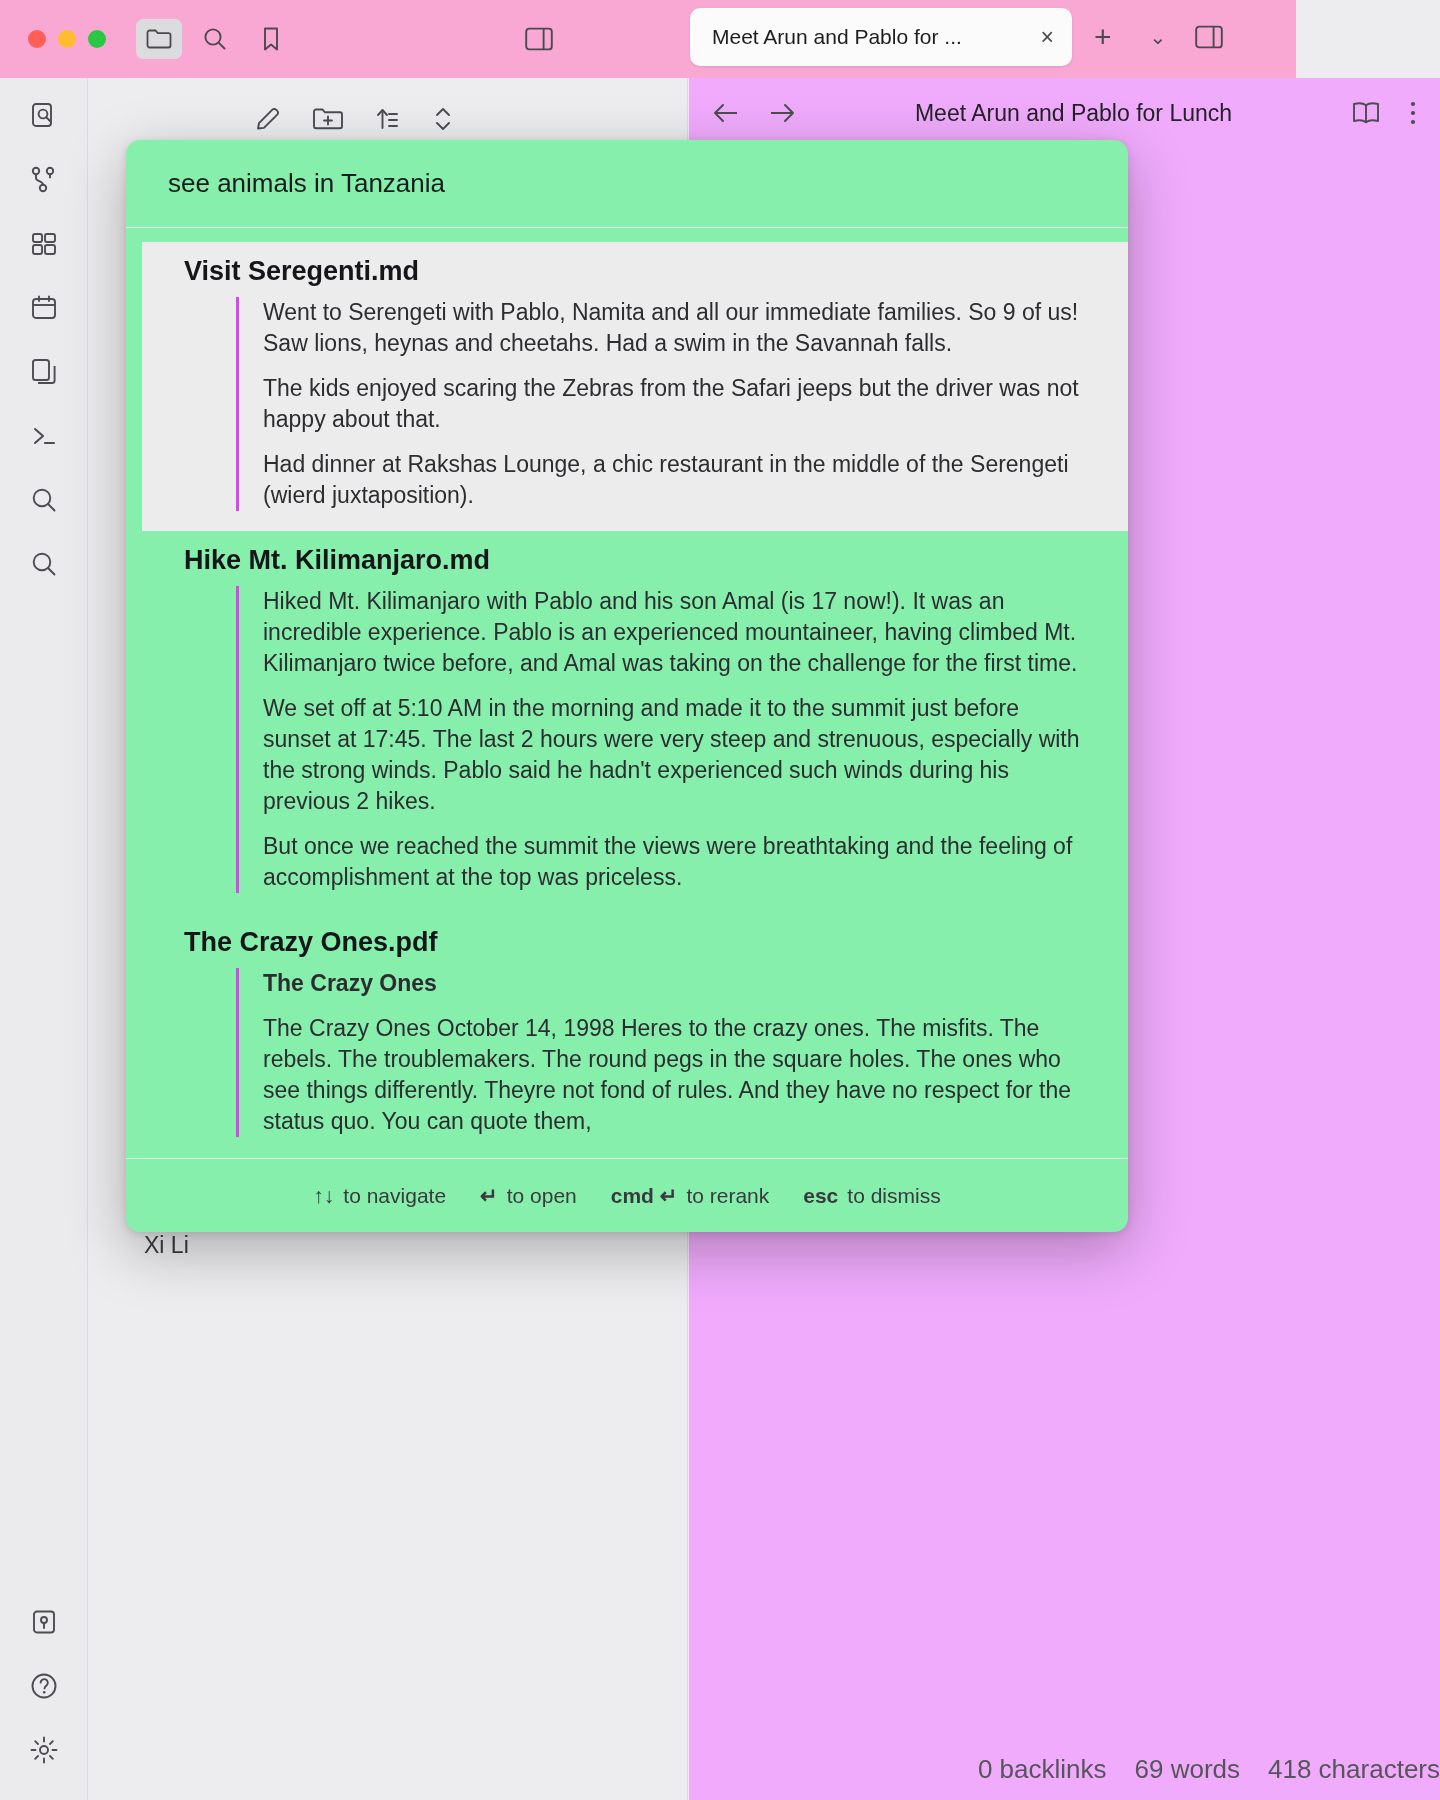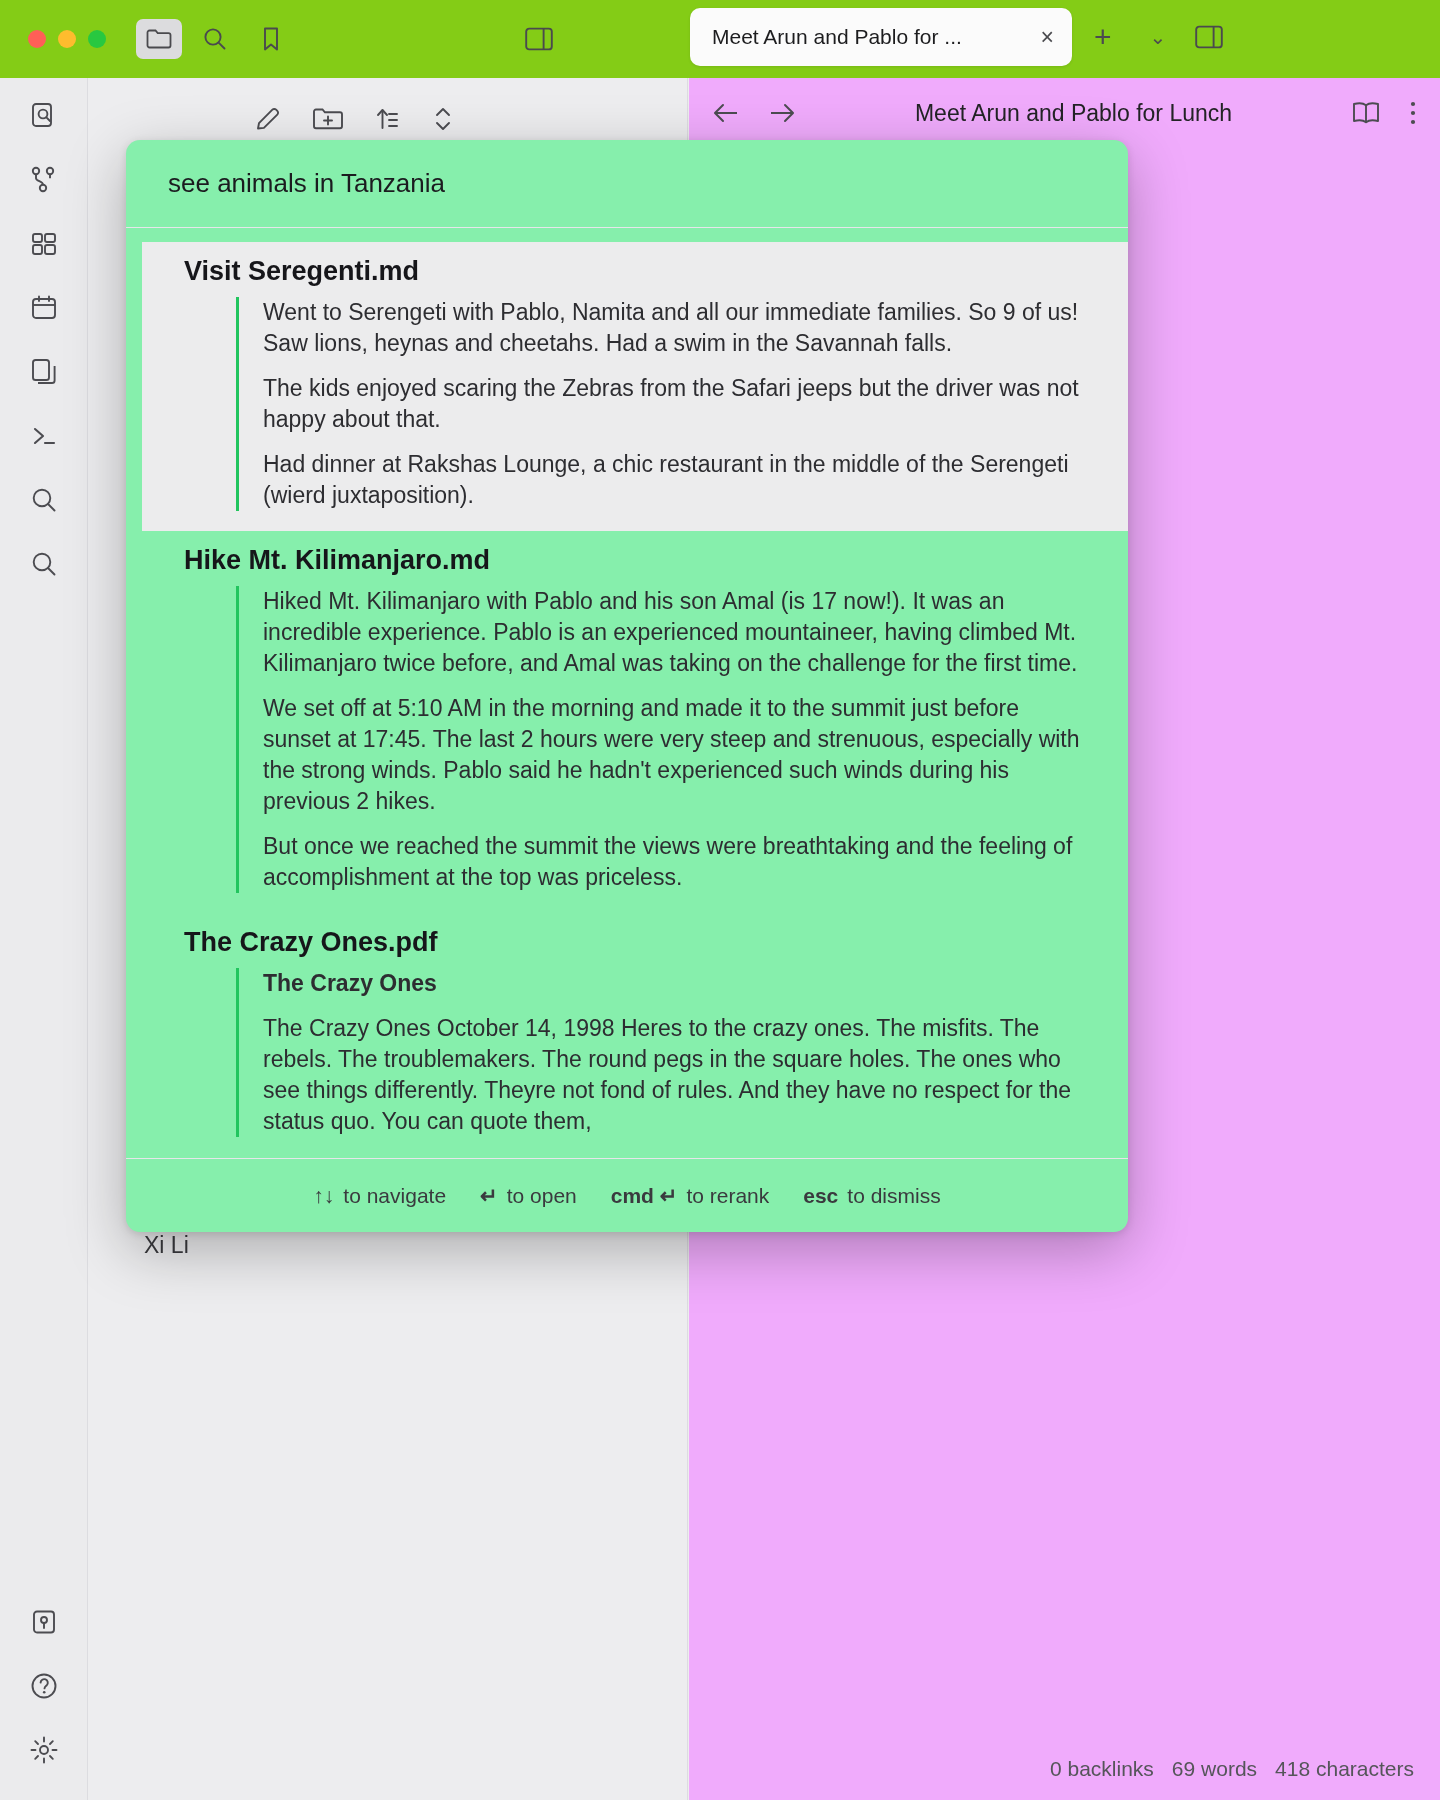--- a/index.html
+++ b/index.html
@@ -10,22 +10,22 @@
     overflow: hidden;
   }
   .app {
     position: relative;
     width: 1440px; height: 1800px;
     background: #ededef;
   }
 
   
   .titlebar {
-    position: absolute; top: 0; left: 0; width: 1440px; height: 78px;
-    background: #84cc16;
+    position: absolute; top: 0; left: 0; width: 1296px; height: 78px;
+    background: #f9a8d4;
     display: flex; align-items: center;
   }
   .traffic {
     display: flex; align-items: center; gap: 12px;
     margin-left: 28px; margin-right: 30px;
   }
   .dot { width: 18px; height: 18px; border-radius: 50%; }
   .dot.red { background: #ff5f57; }
   .dot.yellow { background: #febc2e; }
   .dot.green { background: #28c840; }
@@ -113,22 +113,22 @@
     background: #f4f4f6; border: 1px solid #e2e2e6; border-radius: 10px;
   }
   .ghost-name {
     position: absolute; left: 144px; top: 1232px;
     font-size: 23px; color: #3a3a3e;
   }
 
   
   .statusbar {
     position: absolute; right: 0; bottom: 0; height: 62px;
-    display: flex; align-items: center; gap: 18px;
-    padding-right: 26px; font-size: 21px; color: #55555a;
+    display: flex; align-items: center; gap: 28px;
+    font-size: 26px; color: #55555a;
   }
 
   
   .modal {
     position: absolute; left: 126px; top: 140px; width: 1002px; height: 1092px;
     background: #86efac; border-radius: 14px;
     box-shadow: 0 18px 60px rgba(0,0,0,.28), 0 2px 8px rgba(0,0,0,.12);
     display: flex; flex-direction: column; overflow: hidden;
   }
   .modal-query {
@@ -140,21 +140,21 @@
     flex: 1; overflow: hidden; padding: 14px 0 0 16px;
   }
   .result {
     padding: 14px 42px 20px 42px;
   }
   .result.selected { background: #ececed; }
   .result-title {
     font-size: 27px; font-weight: bold; color: #16161a; margin-bottom: 10px;
   }
   .snippets {
-    border-left: 3px solid #22c55e; padding-left: 24px; margin-left: 52px;
+    border-left: 3px solid #d946ef; padding-left: 24px; margin-left: 52px;
   }
   .snippet {
     font-size: 23px; line-height: 31px; color: #2d2d31; margin-bottom: 14px;
   }
   .snippet:last-child { margin-bottom: 0; }
   .snippet.bold { font-weight: bold; }
   .modal-footer {
     height: 74px; border-top: 1px solid #e6e6ea;
     display: flex; align-items: center; justify-content: center; gap: 34px;
     font-size: 21px; color: #3a3a3e;

